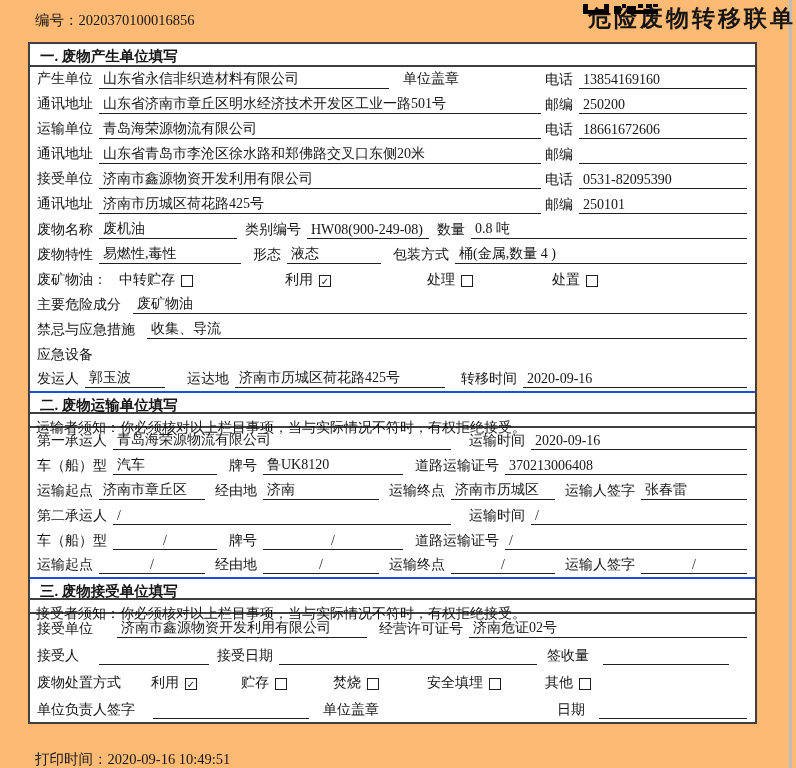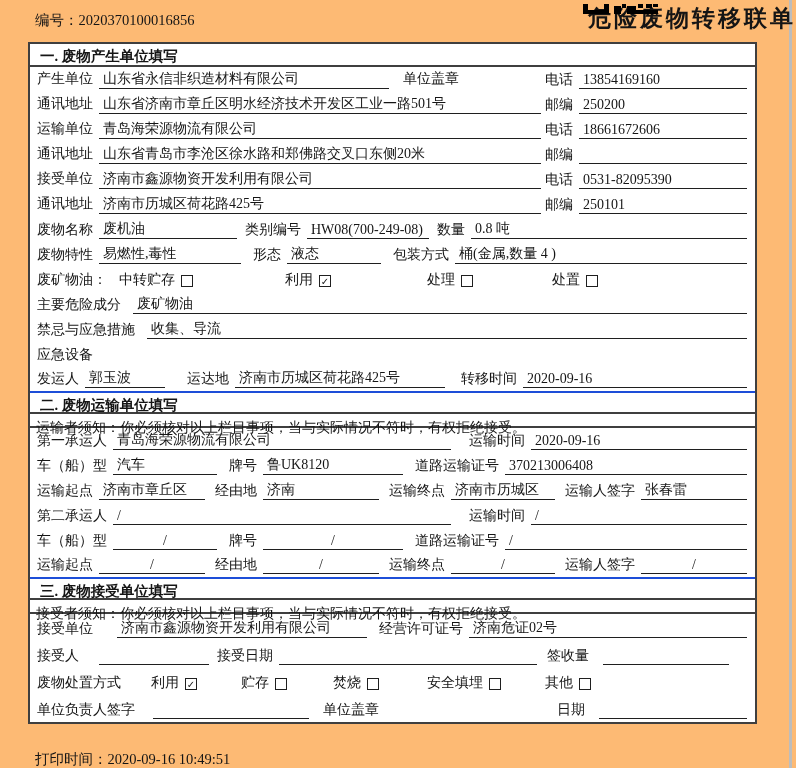--- a/index.html
+++ b/index.html
@@ -117,21 +117,21 @@
         <span class="val fill" style="margin-right:4px">济南市历城区荷花路425号</span>
       </div>
       <span class="lbl">邮编</span>
       <span class="val fill">250101</span>
     </div>
 
     <div class="row">
       <span class="lbl">废物名称</span>
       <span class="val" style="width:138px">废机油</span>
       <span class="lbl" style="margin-left:8px">类别编号</span>
-      <span class="val" style="width:122px">HW08(700-249-08)</span>
+      <span class="val" style="width:122px">HW08(900-249-08)</span>
       <span class="lbl" style="margin-left:8px">数量</span>
       <span class="val fill">0.8 吨</span>
     </div>
 
     <div class="row">
       <span class="lbl">废物特性</span>
       <span class="val" style="width:142px">易燃性,毒性</span>
       <span class="lbl" style="margin-left:12px">形态</span>
       <span class="val" style="width:94px">液态</span>
       <span class="lbl" style="margin-left:12px">包装方式</span>

